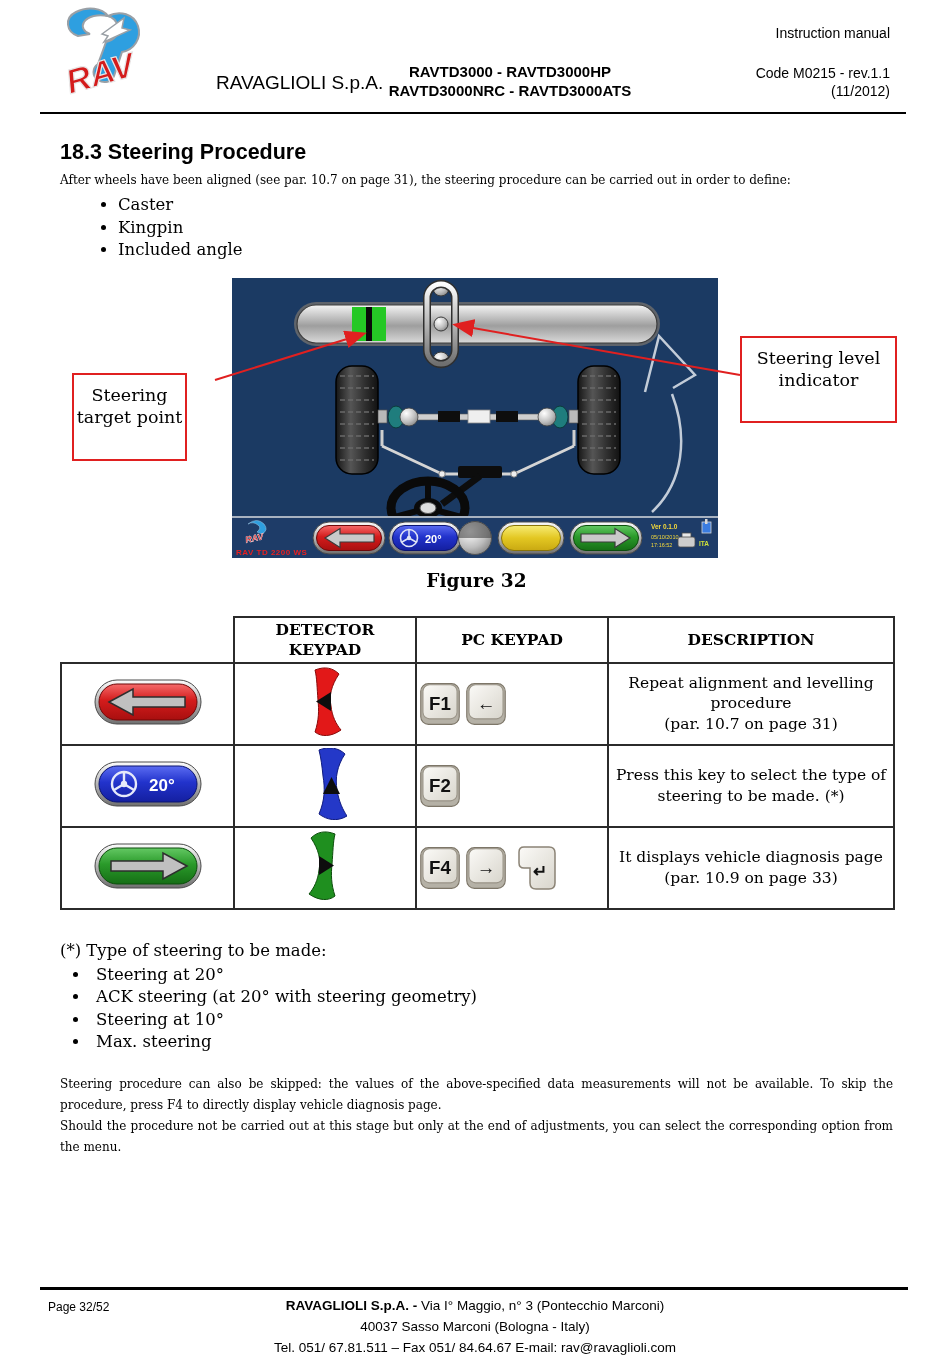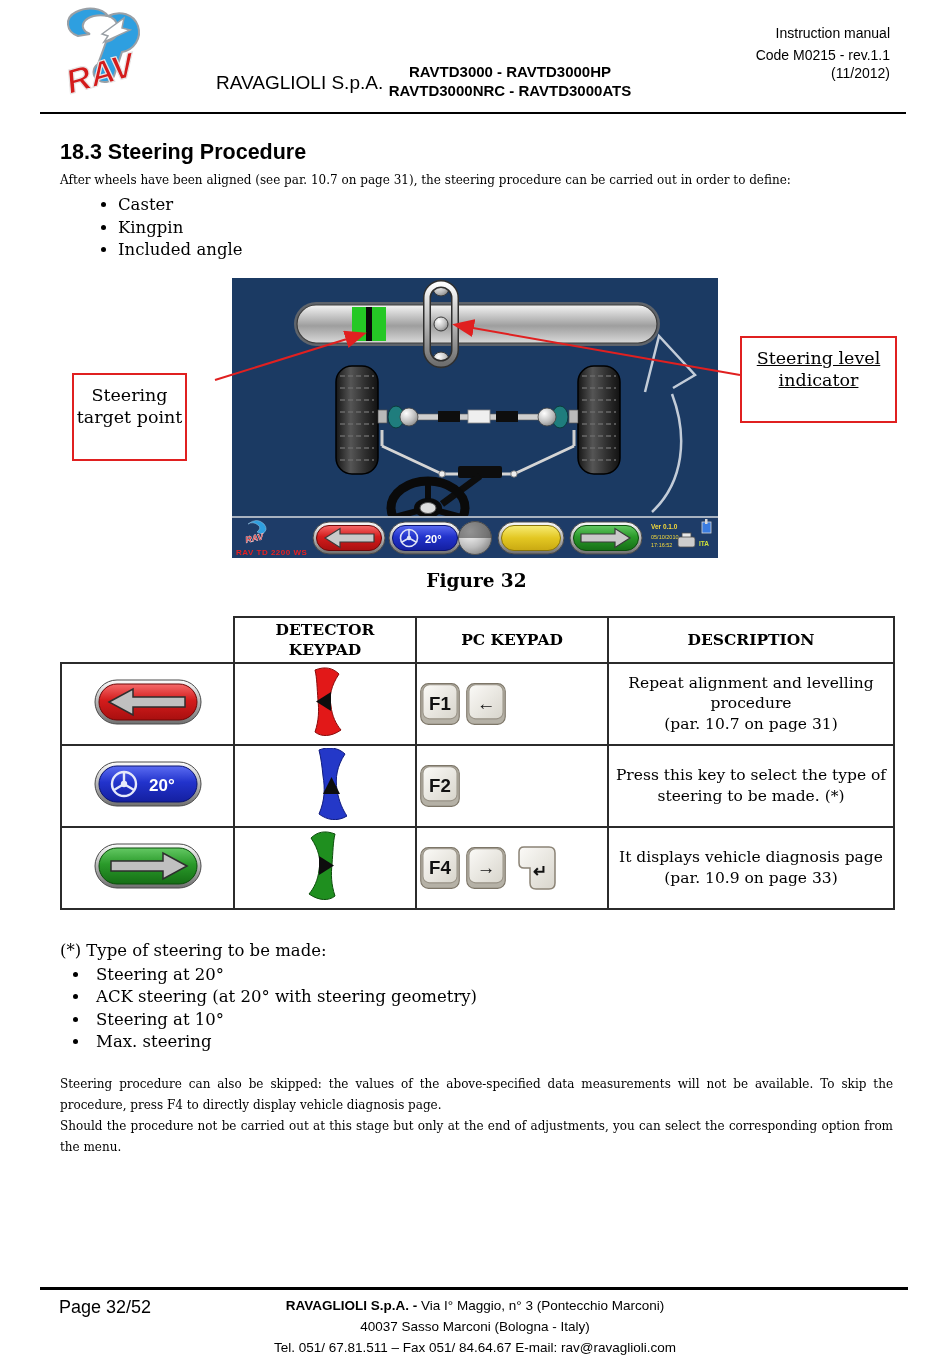--- a/index.html
+++ b/index.html
@@ -11,39 +11,39 @@
   }
   
   .header { position:relative; height:116px; flex:0 0 auto; }
   .logo { position:absolute; left:58px; top:6px; }
   .company { position:absolute; left:216px; top:72px;
     font-family:"Liberation Sans", sans-serif; font-size:19px; }
   .models { position:absolute; left:360px; top:62px; width:300px; text-align:center;
     font-family:"Liberation Sans", sans-serif; font-weight:bold; font-size:15px; line-height:19px; }
   .doc-meta { position:absolute; right:60px; top:24px; text-align:right;
     font-family:"Liberation Sans", sans-serif; font-size:14px; line-height:18px; }
-  .doc-meta .doc-type { margin-bottom:4px; }
+  .doc-meta .doc-type { margin-bottom:22px; }
   .header-rule { position:absolute; left:40px; right:44px; top:112px; height:2px; background:#000; }
 
   
   .main { padding:0 57px 0 60px; flex:1 1 auto; }
   .section-title { margin-top:24px; font-family:"Liberation Sans", sans-serif;
     font-weight:bold; font-size:21.5px; display:flex; }
   .section-title .num { margin-right:6px; }
   p.body { font-size:12px; line-height:21px; text-align:justify; margin-top:5px; }
   ul.def-list { list-style:disc; margin:3px 0 0 42px; padding-left:16px; }
   ul.def-list li { font-size:16.5px; line-height:22.5px; }
 
   
   .figure-band { position:relative; height:285px; margin-top:14px; }
   .screen-wrap { position:absolute; left:172px; top:2px; width:486px; height:280px; }
   .callout { position:absolute; background:#fff; border:2px solid #e02020;
     font-size:17.5px; line-height:22px; text-align:center; padding-top:9px; }
   .callout-left  { left:12px;  top:97px; width:115px; height:88px; }
-  .callout-right { left:680px; top:60px; width:157px; height:87px;text-decoration:underline; }
+  .callout-right { left:680px; top:60px; width:157px; height:87px; }
   .arrow-layer { position:absolute; left:0; top:0; width:833px; height:285px;
     z-index:5; pointer-events:none; }
   .figure-caption { text-align:center; font-weight:bold; font-size:18.5px; margin-top:9px; }
 
   
   table.keys { border-collapse:collapse; table-layout:fixed; width:833px; margin-top:25px; }
   table.keys col.c0 { width:173px; } table.keys col.c1 { width:182px; }
   table.keys col.c2 { width:192px; } table.keys col.c3 { width:286px; }
   table.keys td { border:2px solid #2b2b2b; text-align:center; vertical-align:middle; padding:2px; }
   table.keys td.ghost { border:none; }
@@ -58,21 +58,21 @@
   ul.type-list { list-style:disc; margin:2px 0 0 12px; padding-left:18px; }
   ul.type-list li { font-size:16.5px; line-height:22.5px; padding-left:6px; }
   p.skip  { margin-top:20px; }
   p.later { margin-top:0; }
 
   
   .footer { flex:0 0 auto; position:relative; padding-bottom:12px; }
   .footer-rule { height:3px; background:#000; margin:0 42px 0 40px; }
   .footer-inner { position:relative; margin-top:5px;
     font-family:"Liberation Sans", sans-serif; font-size:13.5px; line-height:21px; }
-  .page-num { position:absolute; left:59px; top:2px; font-size:18px;text-align:right; }
+  .page-num { position:absolute; left:48px; top:2px; font-size:12px;text-align:right; }
   .footer-center { text-align:center; }
   .footer-center .b { font-weight:bold; }
   svg text { font-family:"Liberation Sans", sans-serif; }
 </style>
 </head>
 <body>
 
 <svg width="0" height="0" style="position:absolute" aria-hidden="true">
   <defs>
     <linearGradient id="g-gauge" x1="0" y1="0" x2="0" y2="1">

